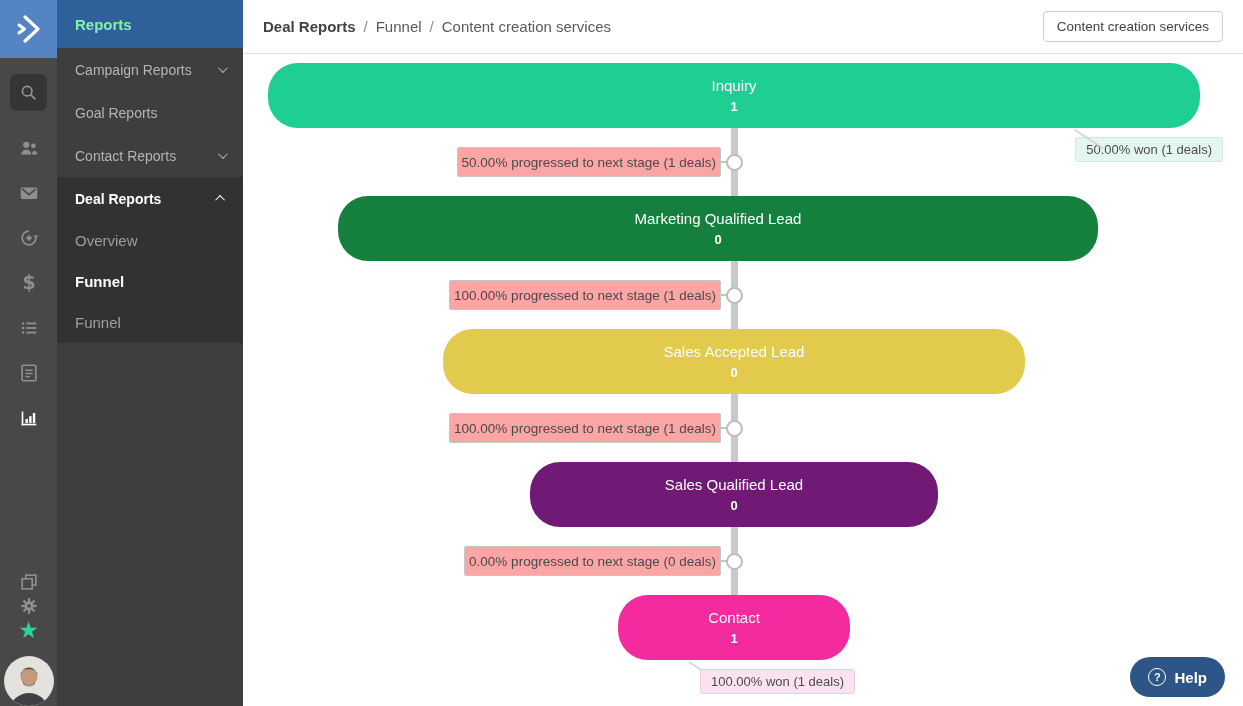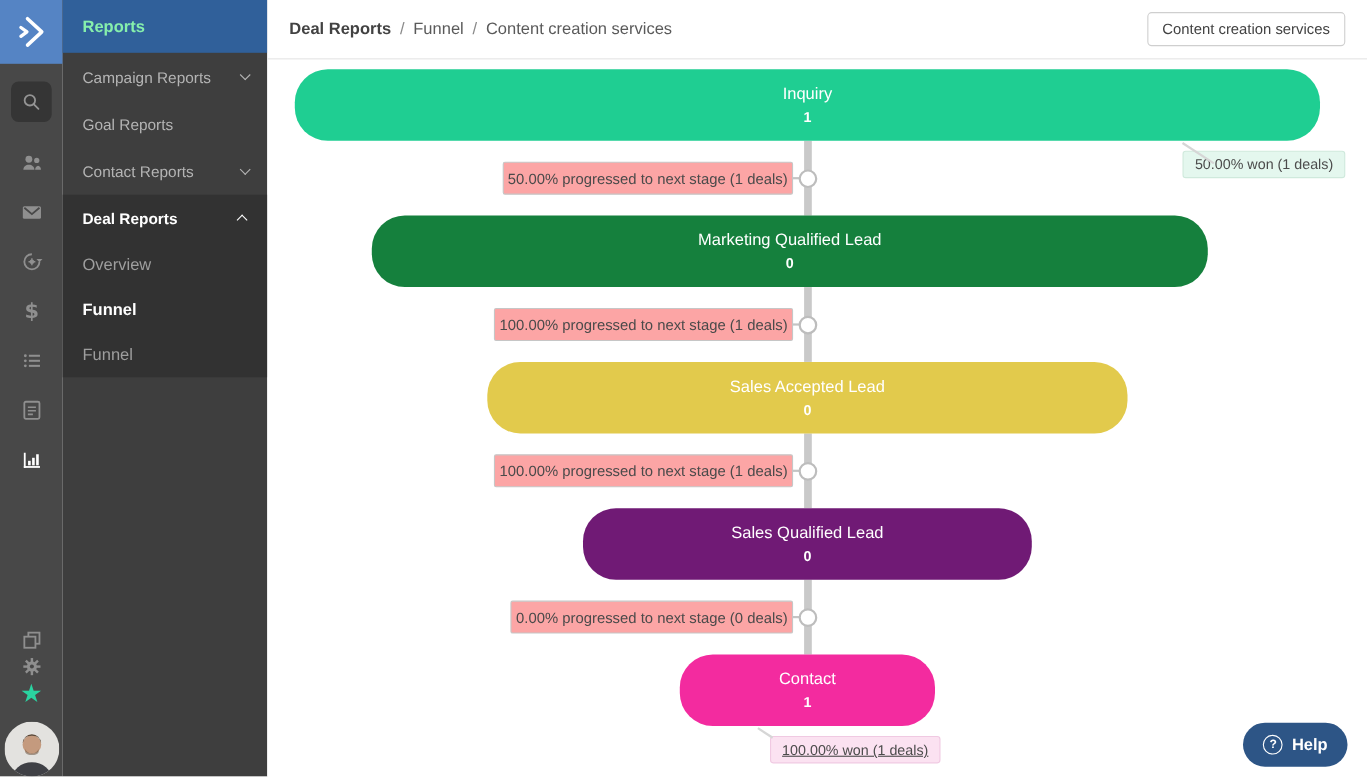--- a/index.html
+++ b/index.html
@@ -246,21 +246,21 @@
           <div class="stage-count">0</div>
         </div>
         <div class="stage-bar" style="top: 407px; left: 287px; width: 408px; background: #701a75;">
           <div class="stage-name">Sales Qualified Lead</div>
           <div class="stage-count">0</div>
         </div>
         <div class="stage-bar" style="top: 540px; left: 375px; width: 232px; background: rgb(243, 43, 159);">
           <div class="stage-name">Contact</div>
           <div class="stage-count">1</div>
         </div>
-        <div class="won-tag" style="background: rgb(251, 226, 241); border-color: rgb(240, 201, 226); left: 457px; top: 614px; text-decoration: underline;">100.00% won (1 deals)</div>
+        <div class="won-tag" style="background: rgb(251, 226, 241); border-color: rgb(240, 201, 226); left: 457px; top: 614px;">100.00% won (1 deals)</div>
         <div class="diag" style="left: 446px; top: 606px; width: 16px; transform: rotate(33deg);"></div>
       </div>
 
     <button class="help-btn">
       <span class="help-q">?</span>
       <span>Help</span>
     </button>
   </div>
 </div>
 

